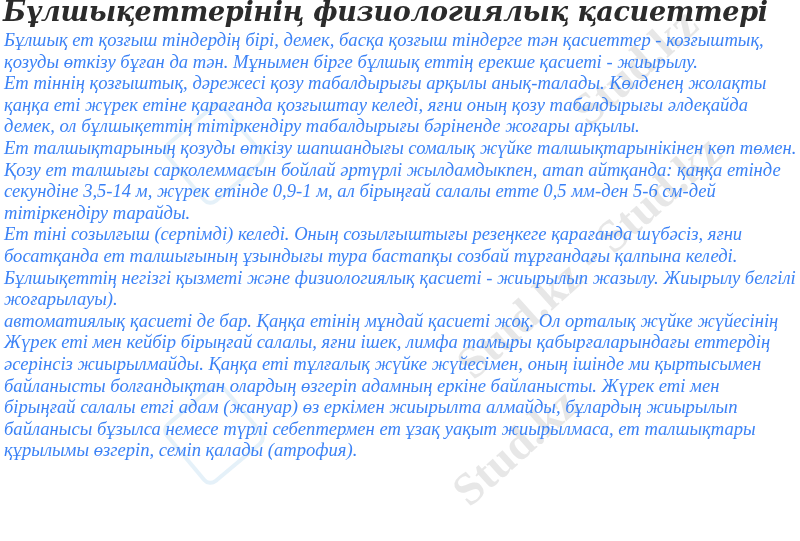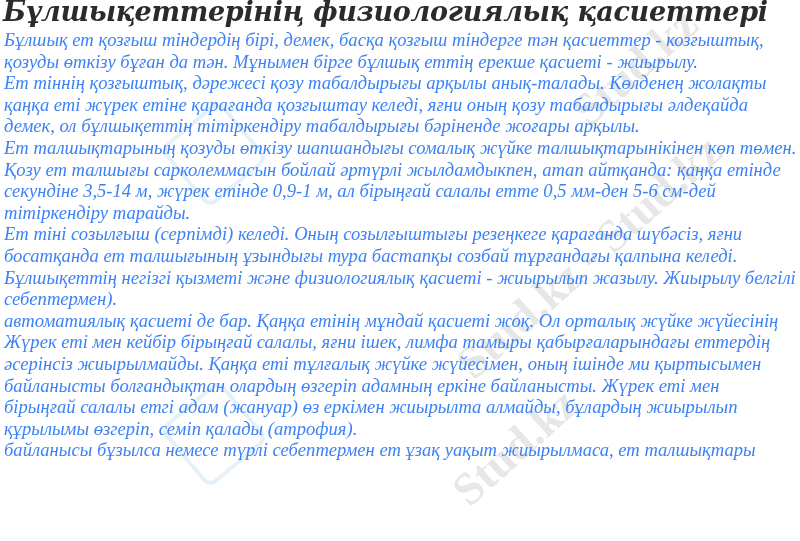--- a/index.html
+++ b/index.html
@@ -54,22 +54,22 @@
     <div class="line">Ет тіннің қозғыштық, дәрежесі қозу табалдырығы арқылы анық-талады. Көлденең жолақты</div>
     <div class="line">қаңқа еті жүрек етіне қарағанда қозғыштау келеді, яғни оның қозу табалдырығы әлдеқайда</div>
     <div class="line">демек, ол бұлшықеттің тітіркендіру табалдырығы бәріненде жоғары арқылы.</div>
     <div class="line">Ет талшықтарының қозуды өткізу шапшандығы сомалық жүйке талшықтарынікінен көп төмен.</div>
     <div class="line">Қозу ет талшығы сарколеммасын бойлай әртүрлі жылдамдыкпен, атап айтқанда: қаңқа етінде</div>
     <div class="line">секундіне 3,5-14 м, жүрек етінде 0,9-1 м, ал бірыңғай салалы етте 0,5 мм-ден 5-6 см-дей</div>
     <div class="line">тітіркендіру тарайды.</div>
     <div class="line">Ет тіні созылғыш (серпімді) келеді. Оның созылғыштығы резеңкеге қарағанда шүбәсіз, яғни</div>
     <div class="line">босатқанда ет талшығының ұзындығы тура бастапқы созбай тұрғандағы қалпына келеді.</div>
     <div class="line">Бұлшықеттің негізгі қызметі және физиологиялық қасиеті - жиырылып жазылу. Жиырылу белгілі</div>
-    <div class="line">себептермен).</div>
+    <div class="line">жоғарылауы).</div>
     <div class="line">автоматиялық қасиеті де бар. Қаңқа етінің мұндай қасиеті жоқ. Ол орталық жүйке жүйесінің</div>
     <div class="line">Жүрек еті мен кейбір бірыңғай салалы, яғни ішек, лимфа тамыры қабырғаларындағы еттердің</div>
     <div class="line">әсерінсіз жиырылмайды. Қаңқа еті тұлғалық жүйке жүйесімен, оның ішінде ми қыртысымен</div>
     <div class="line">байланысты болғандықтан олардың өзгеріп адамның еркіне байланысты. Жүрек еті мен</div>
     <div class="line">бірыңғай салалы етгі адам (жануар) өз еркімен жиырылта алмайды, бұлардың жиырылып</div>
+    <div class="line">байланысы бұзылса немесе түрлі себептермен ет ұзақ уақыт жиырылмаса, ет талшықтары</div>
     <div class="line">құрылымы өзгеріп, семіп қалады (атрофия).</div>
-    <div class="line">байланысы бұзылса немесе түрлі себептермен ет ұзақ уақыт жиырылмаса, ет талшықтары</div>
   </div>
 </div>
 
 </body></html>

